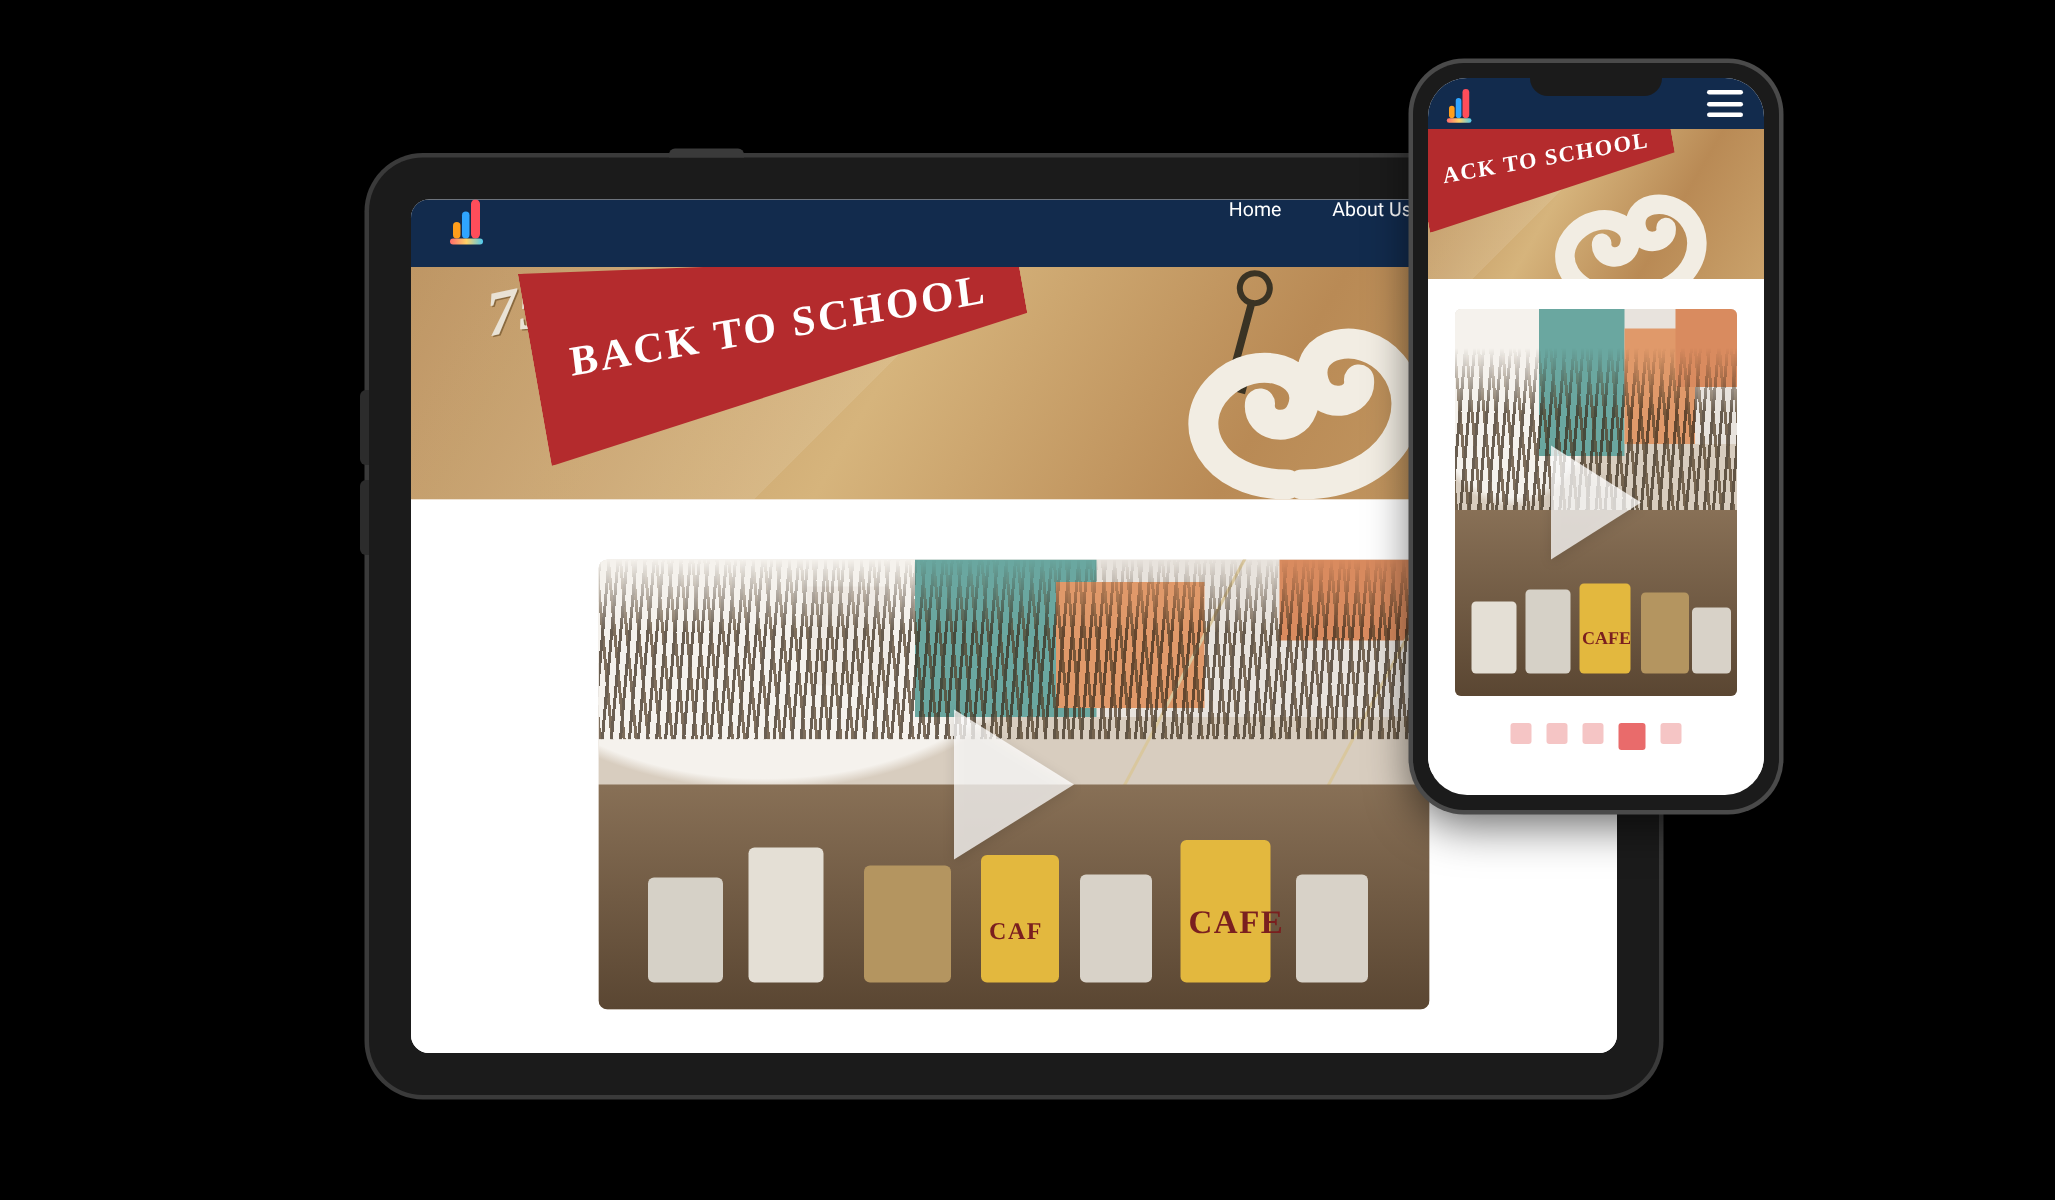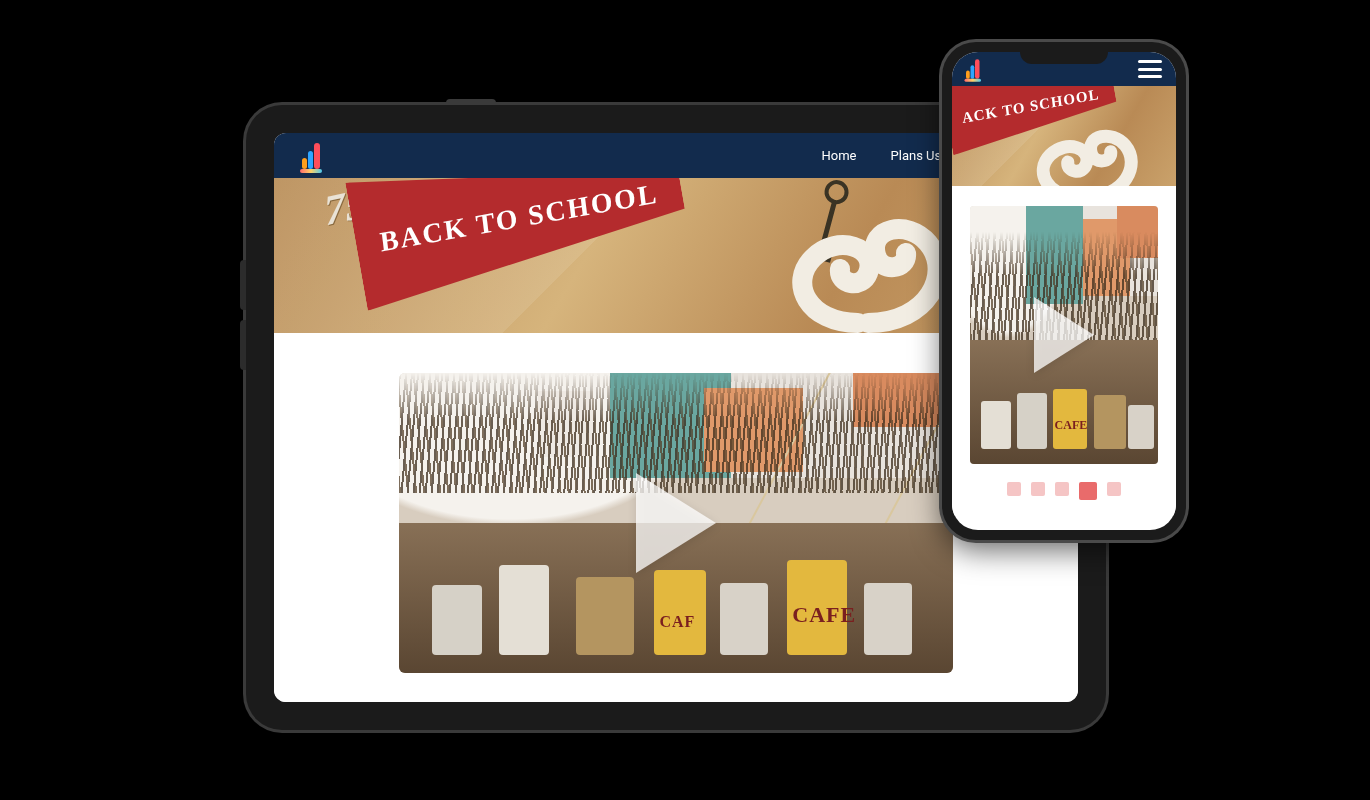--- a/index.html
+++ b/index.html
@@ -53,21 +53,21 @@
     background: #fff;
     border-radius: 12px;
     overflow: hidden;
   }
 
   
   .navbar {
     height: 45px;
     background: #122b4d;
     display: flex;
-    align-items: center;
+    align-items: flex-start;
     padding: 0 28px;
   }
   .logo {
     width: 22px; height: 26px; position: relative;
   }
   .logo .bar {
     position: absolute; width: 5px; border-radius: 3px;
   }
   .logo .b1 { height: 11px; background:#ff9e1b; left:0; bottom:0; }
   .logo .b2 { height: 18px; background:#2fa5ff; left:6px; bottom:0; }
@@ -332,21 +332,21 @@
 
     <div class="navbar">
       <div class="logo">
         <div class="bar b1"></div>
           <div class="bar b2"></div>
           <div class="bar b3"></div>
         <div class="logo-bottom"></div>
       </div>
       <div class="nav-links">
         <span>Home</span>
-        <span>Plans Us</span>
+        <span>About Us</span>
         <span>Plans</span>
         <span class="nav-last">C</span>
       </div>
     </div>
 
     <div class="hero">
       <div class="wood-grad"></div>
       <div class="num75">75</div>
       <div class="pennant">
         <span class="pennant-text">BACK TO SCHOOL</span>

